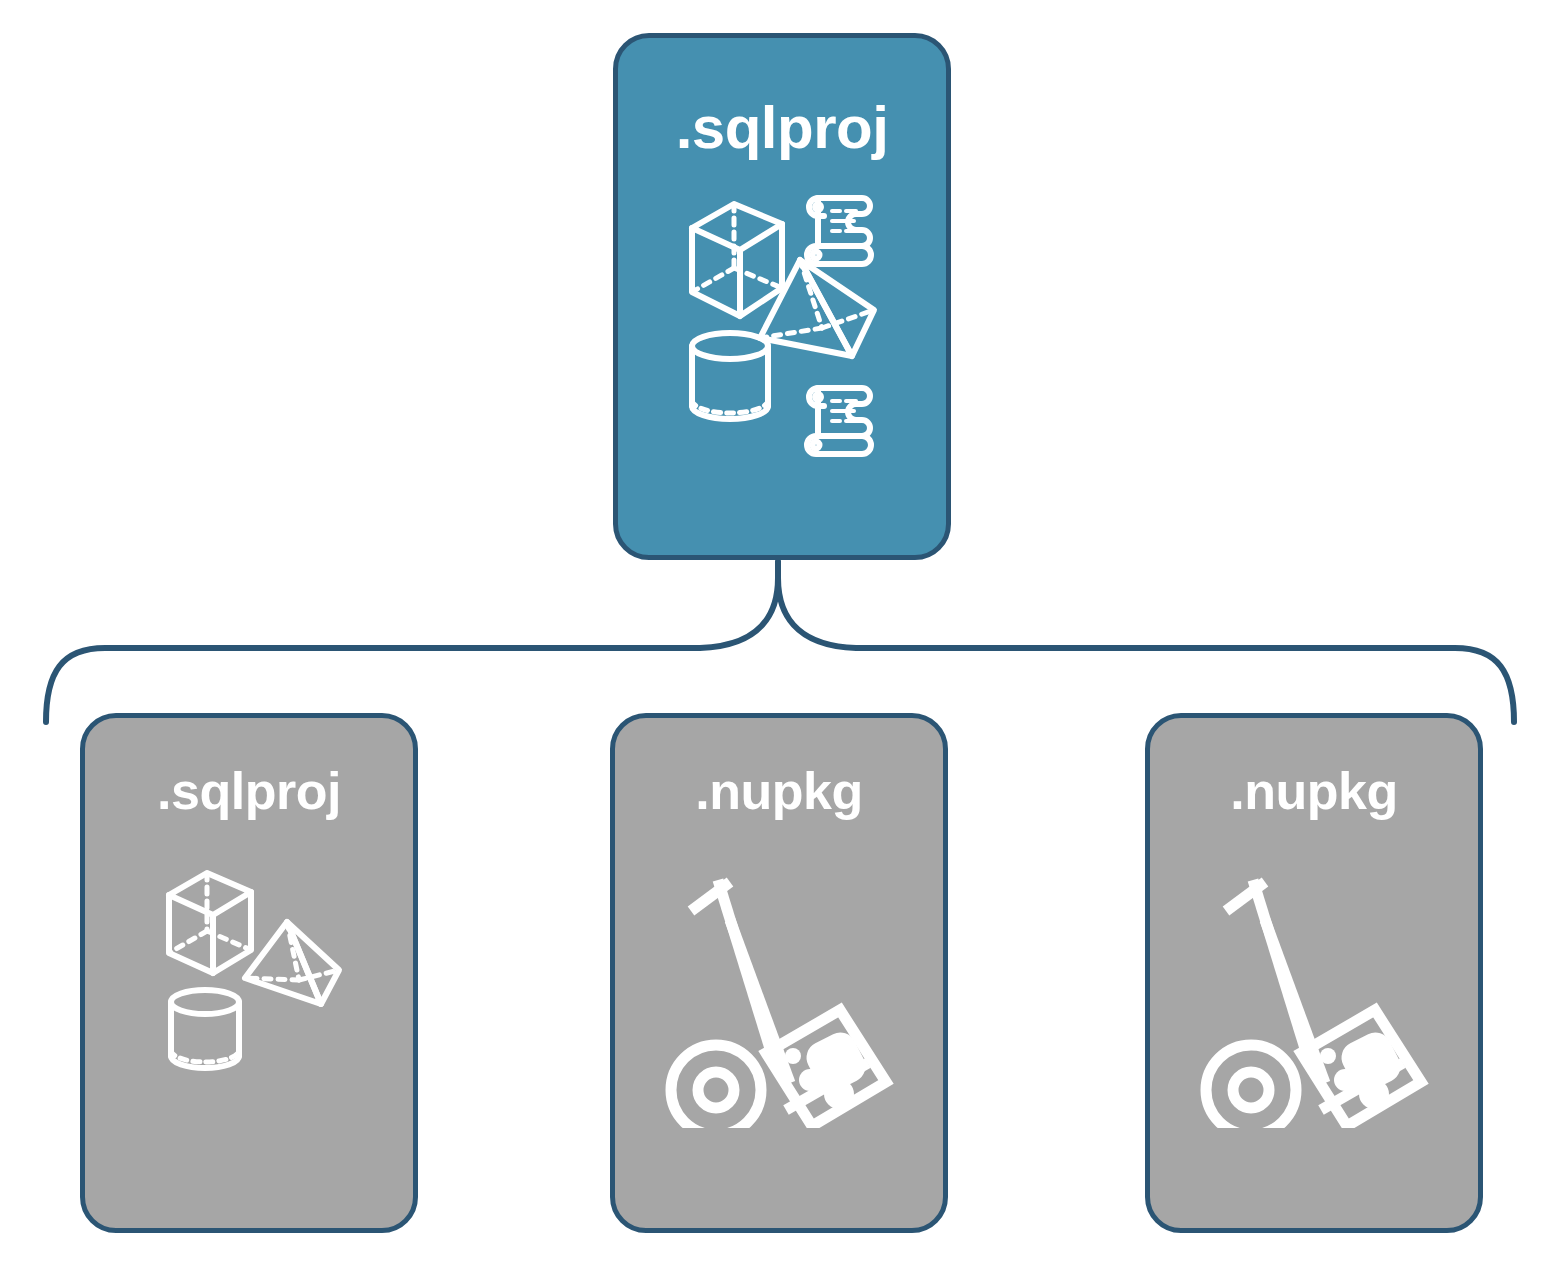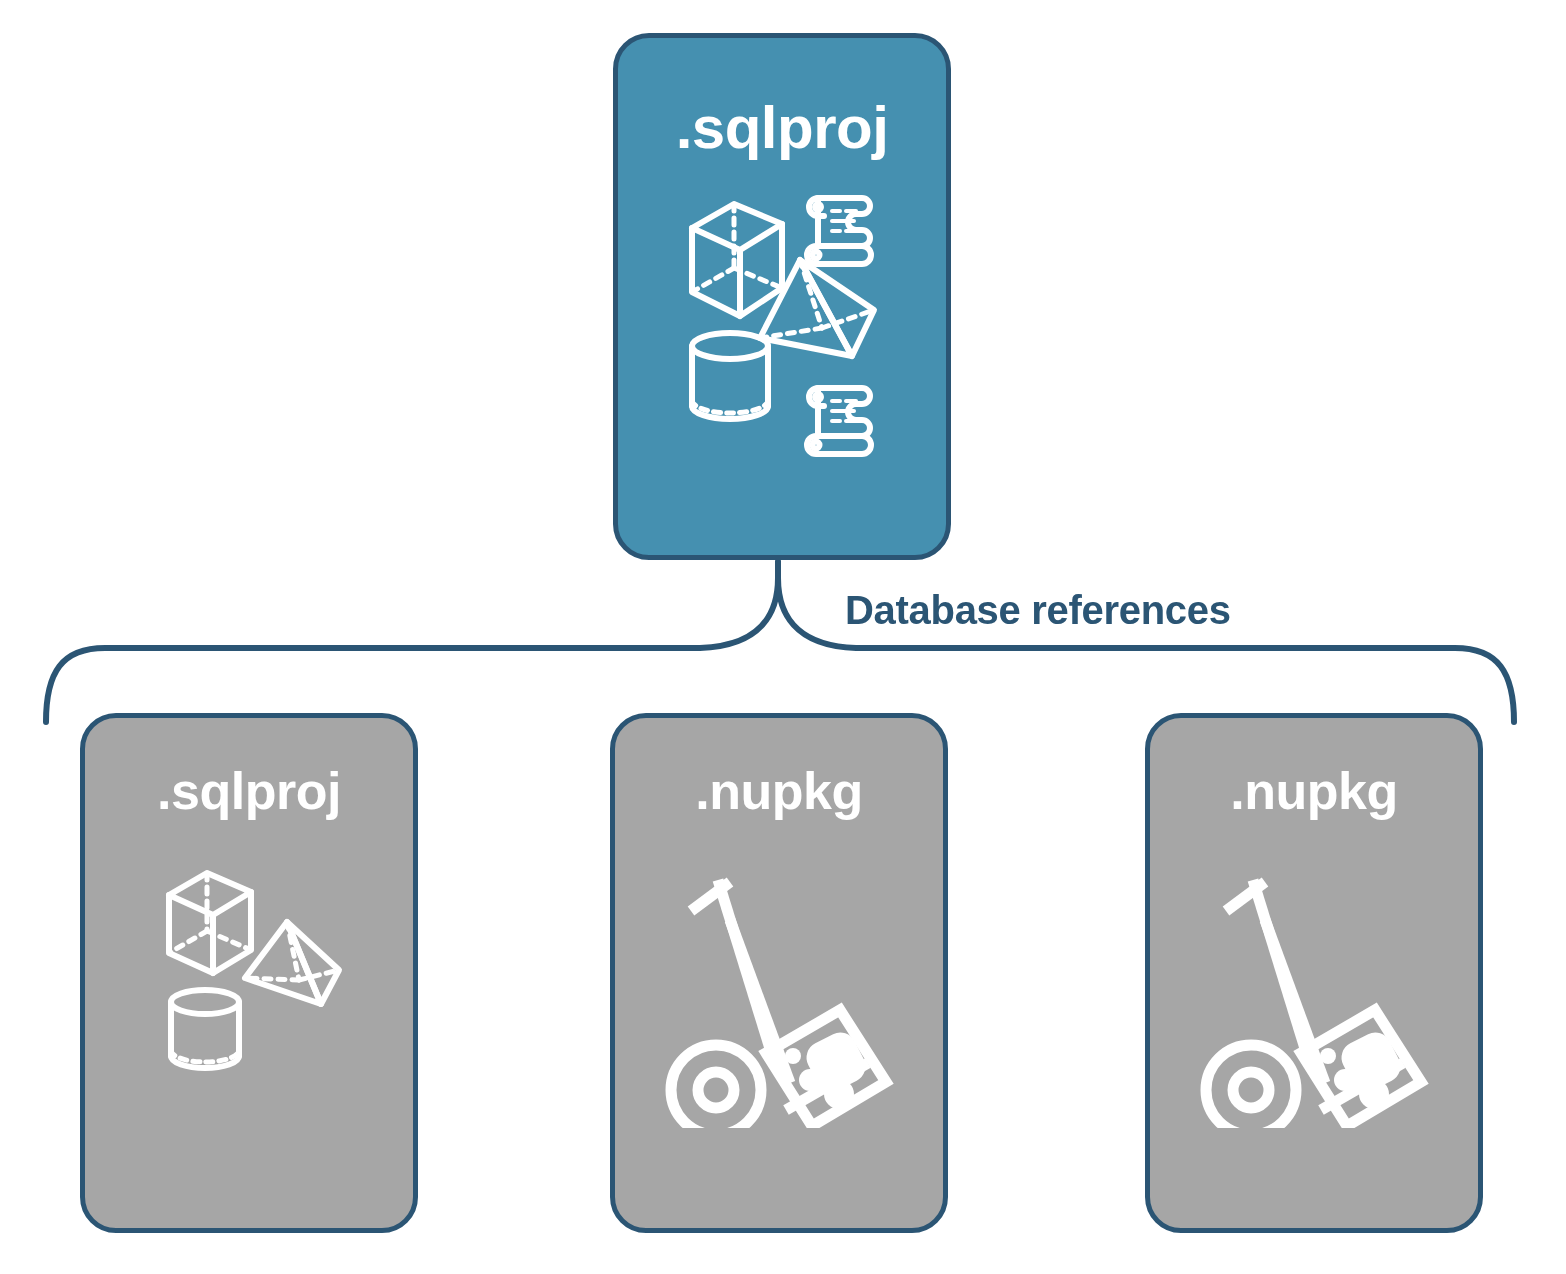--- a/index.html
+++ b/index.html
@@ -144,21 +144,20 @@
              C778 612 762 646 700 648
              L105 648
              C62 648 46 672 46 722" fill="none" stroke="#2b5574" stroke-width="6" stroke-linecap="round"></path>
     <path d="M778 562
              L778 578
              C778 612 794 646 856 648
              L1455 648
              C1498 648 1514 672 1514 722" fill="none" stroke="#2b5574" stroke-width="6" stroke-linecap="round"></path>
   </svg>
 
-  <div class="brace-label" style="left:845px; top:590px;">Database references</div>
 
   <div class="node gray" style="left:80px; top:713px; width:338px; height:520px;">
     <div class="node-label" style="top:47px; font-size:52px;">.sqlproj</div>
 
     <div class="node-icons" style="top:142px;">
       <svg width="200" height="220" viewBox="0 0 200 220" fill="none" stroke="#ffffff" stroke-width="6" stroke-linecap="round" stroke-linejoin="round">
 
         <g>
           <polygon points="20,35 58,13 102,32 64,55"></polygon>
           <polyline points="20,35 20,93 64,113 64,55"></polyline>

